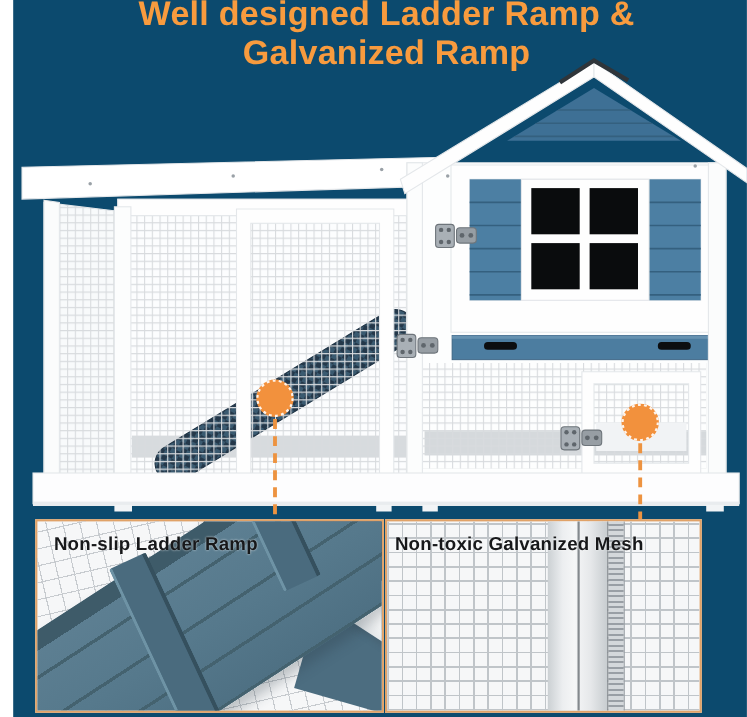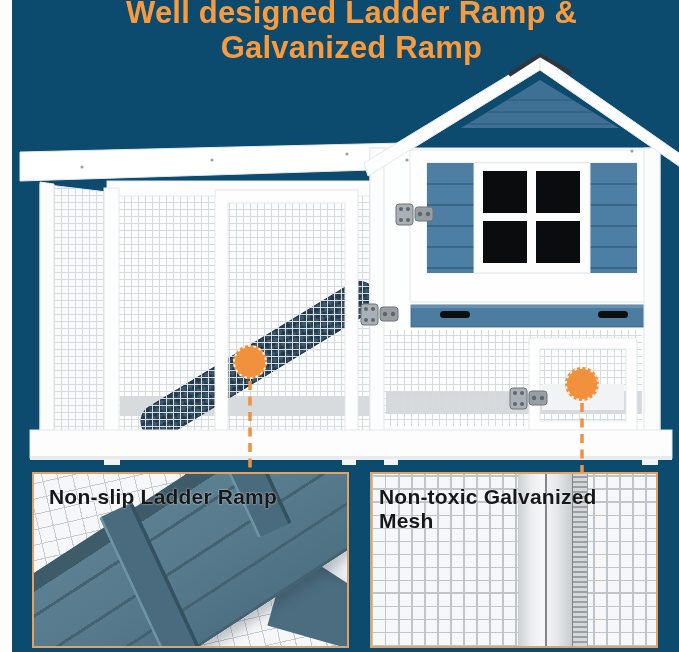--- a/index.html
+++ b/index.html
@@ -14,23 +14,23 @@
     color:var(--accent-orange);font-weight:bold;font-size:31px;line-height:35px;letter-spacing:.2px;
   }
   
   .figure{position:absolute;left:0;top:48px;width:679px;height:424px;z-index:1;}
   
   .inset{
     position:absolute;top:472px;height:176px;box-sizing:border-box;
     border:2px solid var(--inset-border);background:#F6F7F8;overflow:hidden;z-index:4;
   }
   .inset-left{left:20px;width:317px;}
-  .inset-right{left:358px;width:288px;}
+  .inset-right{left:338px;width:288px;}
   .inset-label{
-    position:absolute;z-index:9;color:#17181A;font-weight:bold;font-size:21px;letter-spacing:.2px;
+    position:absolute;z-index:9;color:#17181A;font-weight:bold;font-size:17px;letter-spacing:.2px;
     text-shadow:0 0 2px rgba(255,255,255,.85);
   }
   .inset-left .inset-label{left:15px;top:11px;}
   .inset-right .inset-label{left:7px;top:11px;}
   
   .mesh-rot{
     position:absolute;inset:-60px;transform:rotate(-13deg);z-index:0;
     background:
       repeating-linear-gradient(0deg,#C7CBCF 0 1px,transparent 1px 15px),
       repeating-linear-gradient(90deg,#C7CBCF 0 1px,transparent 1px 15px);

